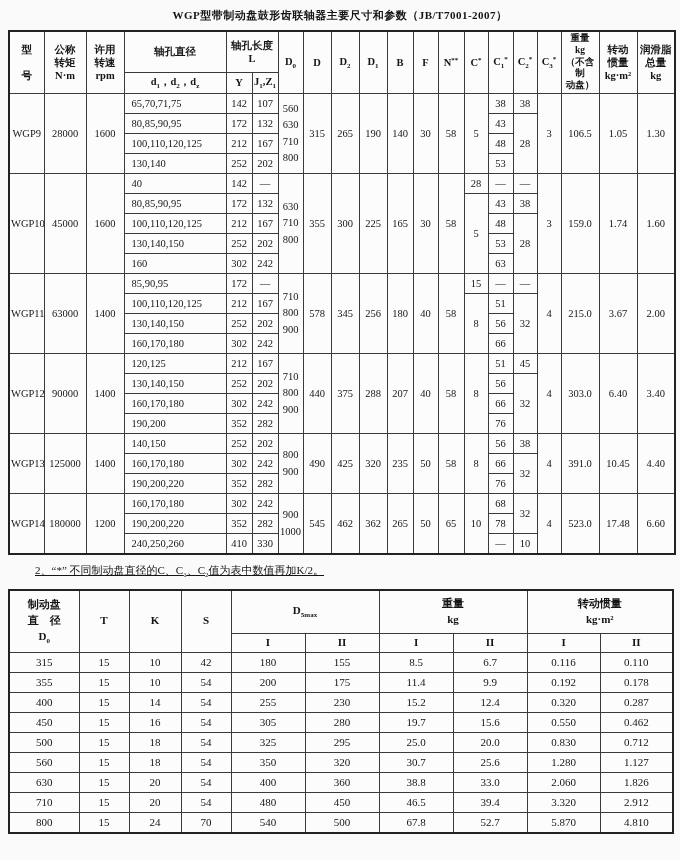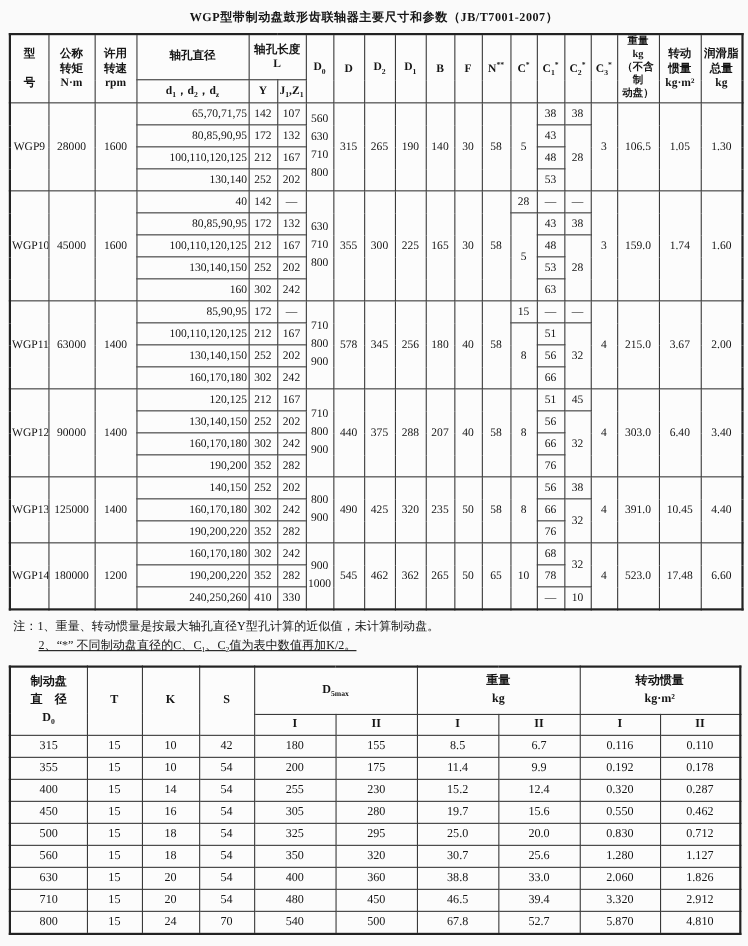--- a/index.html
+++ b/index.html
@@ -16,21 +16,21 @@
   table{border-collapse:collapse;table-layout:fixed;width:664px;border:2px solid #222;background:#fcfcfc;}
   th,td{border:1px solid #3a3a3a;text-align:center;vertical-align:middle;padding:0 1px;overflow:hidden;}
   th{font-weight:bold;}
   sub{font-size:7px;vertical-align:-3px;}
   sup{font-size:7px;vertical-align:4px;}
   
   .t1 th{font-size:10.5px;line-height:1.25;}
   .t1 thead tr.h1 th{height:40px;}
   .t1 thead tr.h2 th{height:20px;}
   .t1 td{font-size:10.5px;height:19px;line-height:1.1;}
-  .t1 td.bore{text-align:right;padding-left:7px;}
+  .t1 td.bore{text-align:left;padding-left:7px;}
   .t1 td.d0{line-height:1.55;}
   .t1 th.small{font-size:9.5px;}
   
   .notes{font-size:11px;line-height:1.55;margin:7px 0 8px 4px;}
   .notes .n-sub{margin-left:23px;text-decoration:underline;}
   
   .t2 th{font-size:11px;line-height:1.45;}
   .t2 thead tr.h1 th{height:42px;}
   .t2 thead tr.h2 th{height:18px;}
   .t2 td{font-size:11px;height:19px;}
@@ -334,21 +334,20 @@
           <td class="bore">240,250,260</td>
           <td>410</td>
           <td>330</td>
           <td>—</td>
           <td>10</td>
         </tr>
       </tbody>
   </table>
 
   <div class="notes">
-    <div>注：1、重量、转动惯量是按最大轴孔直径Y型孔计算的近似值，未计算制动盘。</div>
     <div class="n-sub">2、“*” 不同制动盘直径的C、C<sub>1</sub>、C<sub>2</sub>值为表中数值再加K/2。</div>
   </div>
 
   <table class="t2">
     <colgroup>
       <col style="width:70px">
         <col style="width:50px">
         <col style="width:52px">
         <col style="width:50px">
       <col style="width:74px">

